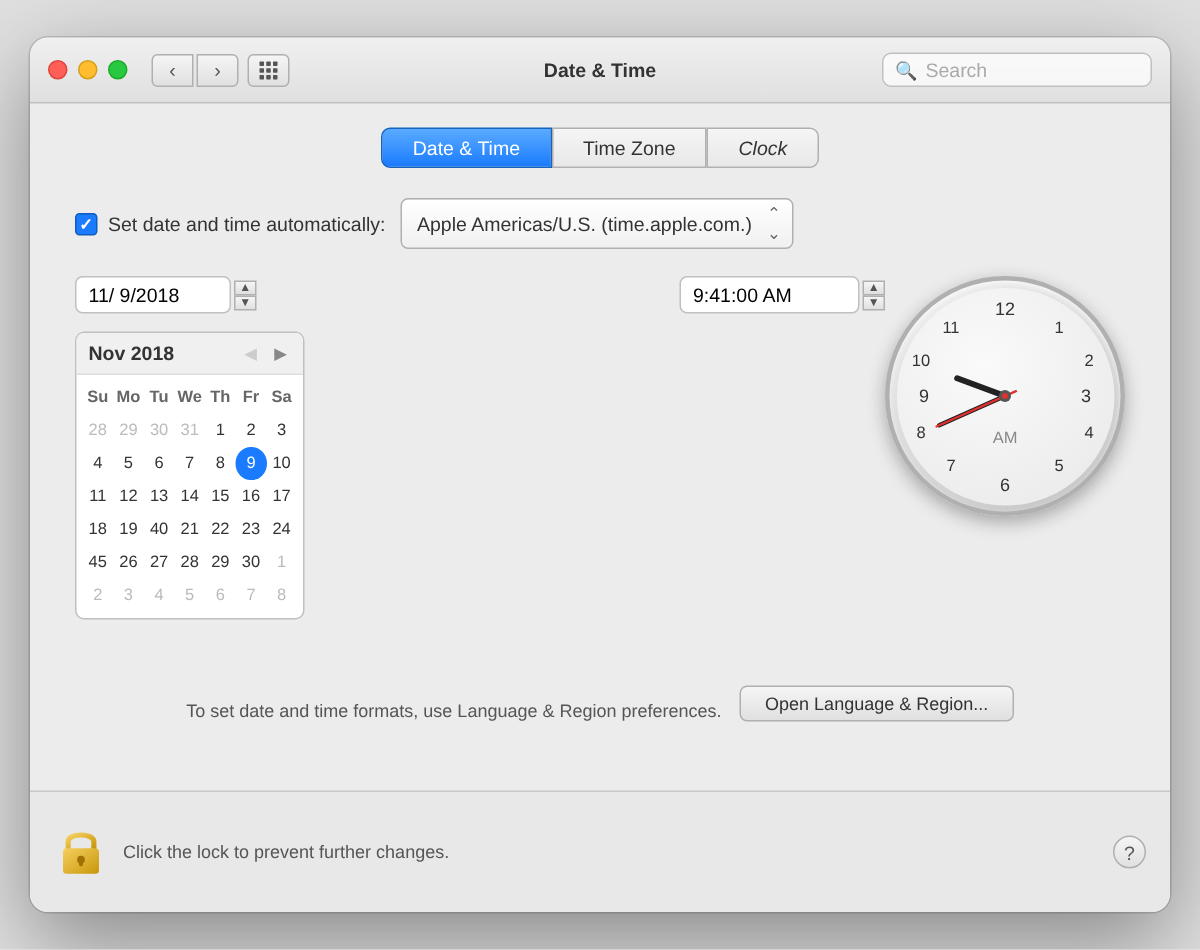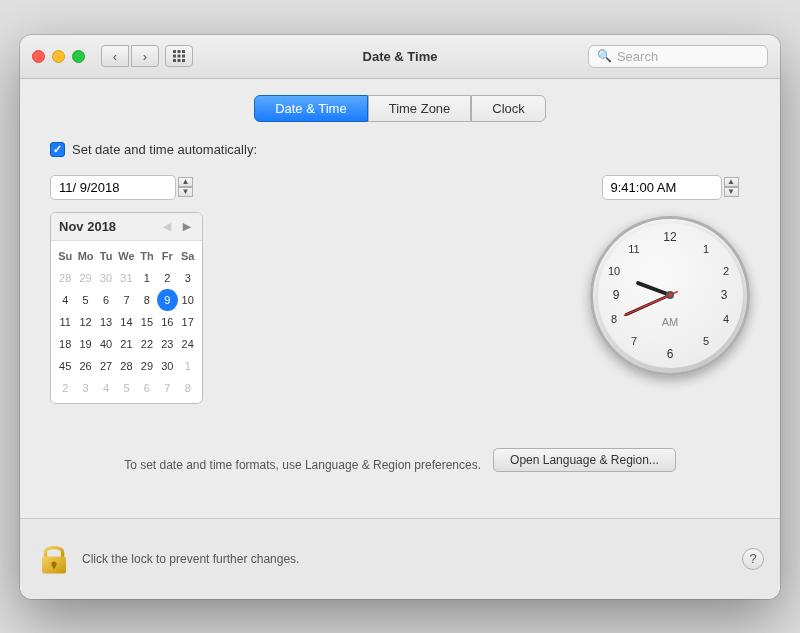--- a/index.html
+++ b/index.html
@@ -120,21 +120,21 @@
     }
     .tab {
       padding: 5px 20px;
       font-size: 13px;
       border: 1px solid #b0b0b0;
       background: linear-gradient(to bottom, #f5f5f5, #e8e8e8);
       cursor: pointer;
       color: #333;
     }
     .tab:first-child { border-radius: 6px 0 0 6px; }
-    .tab:last-child { border-radius: 0 6px 6px 0; }
+    .tab:last-child { border-radius: 0 6px 6px 0; font-style: italic; }
     .tab.active {
       background: linear-gradient(to bottom, #5aabff, #1a7bff);
       color: white;
       border-color: #1565c0;
     }
     .auto-row {
       display: flex;
       align-items: center;
       margin-bottom: 18px;
       padding-left: 10px;
@@ -193,21 +193,21 @@
       display: flex;
       align-items: center;
       margin-bottom: 12px;
     }
     .date-input {
       background: white;
       border: 1px solid #c0c0c0;
       border-radius: 5px;
       padding: 4px 8px;
       font-size: 13px;
-      width: 126px;
+      width: 104px;
       display: flex;
       align-items: center;
       justify-content: space-between;
     }
     .stepper {
       display: flex;
       flex-direction: column;
       margin-left: 2px;
     }
     .step-btn {
@@ -281,22 +281,21 @@
       cursor: default;
     }
     .cal-cell.other-month { color: #bbb; }
     .cal-cell.selected {
       background: #1a7bff;
       color: white;
       border-radius: 50%;
     }
     .right-panel {
       display: flex;
-      flex-direction: column;
-      align-items: center;
+      align-items: flex-start;
       padding-top: 0;
     }
     .time-input-row {
       display: flex;
       align-items: center;
       margin-bottom: 16px;
     }
     
     .clock-face {
       width: 160px;
@@ -413,20 +412,24 @@
       <div class="tab active">Date &amp; Time</div>
       <div class="tab">Time Zone</div>
       <div class="tab">Clock</div>
     </div>
 
     <div class="auto-row">
       <label class="checkbox-label">
         <div class="checkbox"></div>
         <span>Set date and time automatically:</span>
       </label>
+      <div class="server-dropdown">
+        <span>Apple Americas/U.S. (time.apple.com.)</span>
+        <span class="dropdown-arrow">⌃<br style="line-height:0">⌄</span>
+      </div>
     </div>
 
     <div class="main-content">
 
       <div class="left-panel">
         <div class="date-input-row">
           <div class="date-input">
             <span>11/  9/2018</span>
           </div>
           <div class="stepper">

